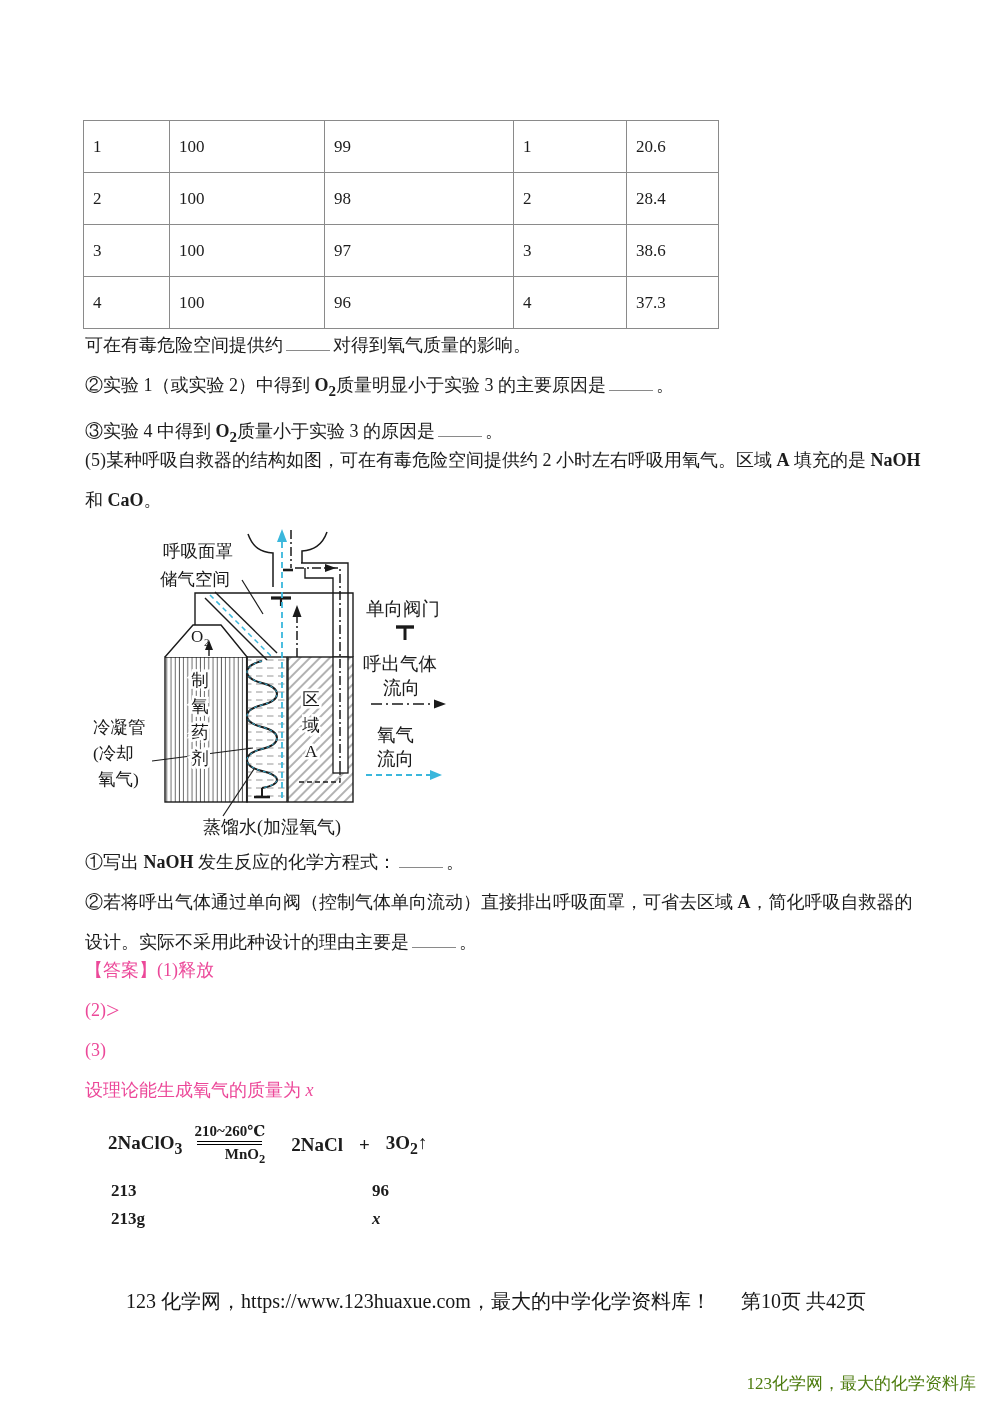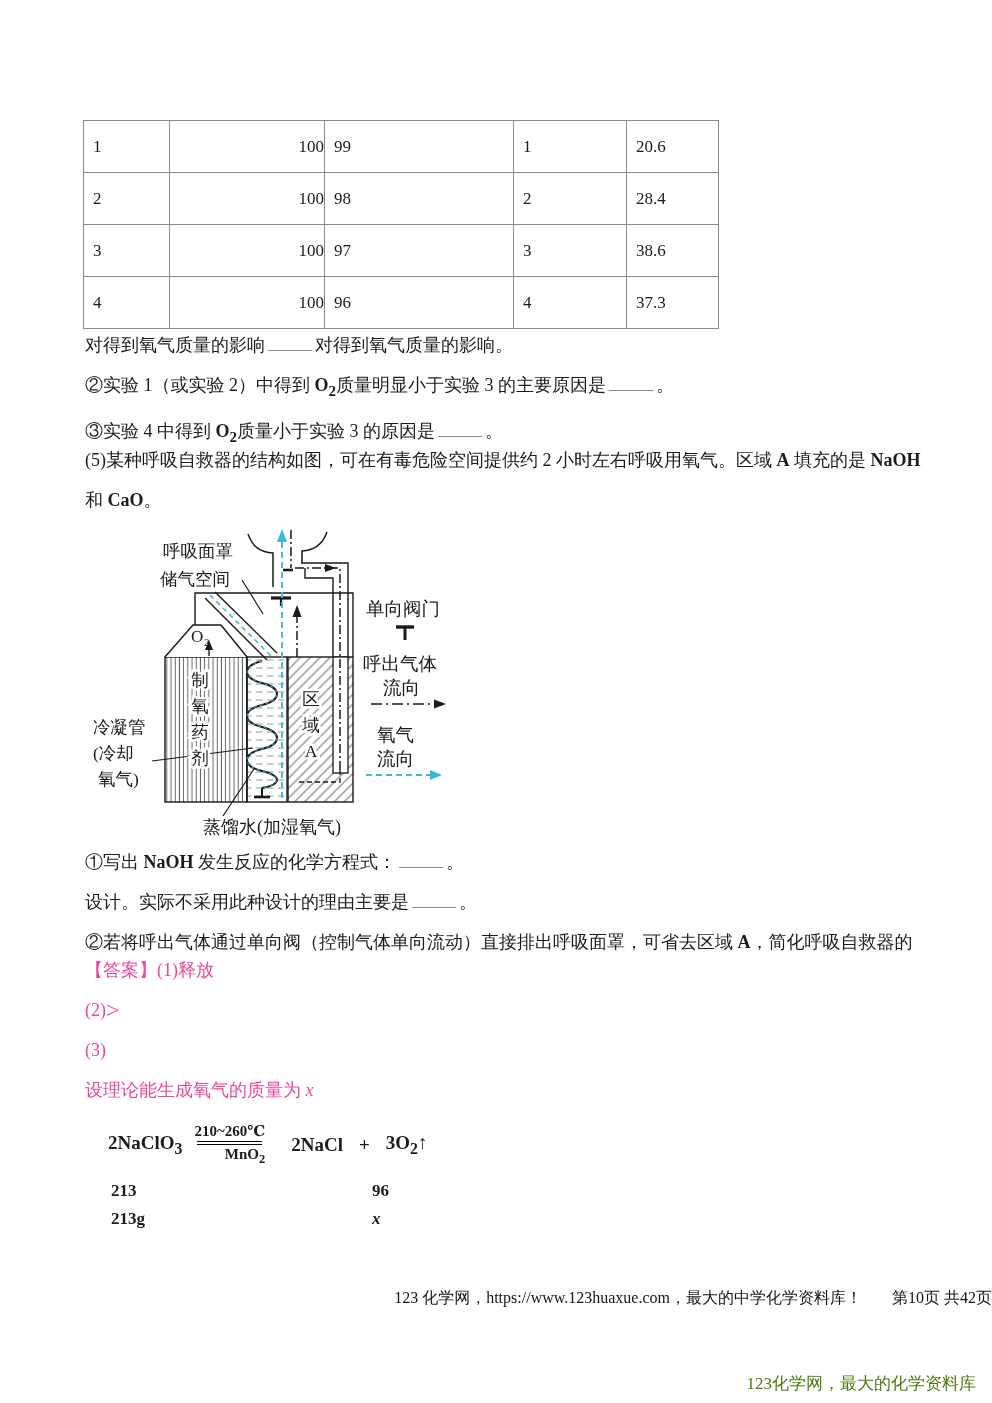--- a/index.html
+++ b/index.html
@@ -4,21 +4,21 @@
 <style>
   html,body{margin:0;padding:0;}
   body{width:992px;height:1403px;background:#ffffff;position:relative;overflow:hidden;
        font-family:"Liberation Serif","DejaVu Serif",serif;color:#1c1c1c;}
   .page{position:absolute;inset:0;}
 
   
   .tbl{position:absolute;top:120px;left:83px;border-collapse:collapse;}
   .tbl td{border:1px solid #8a8a8a;height:51px;font-size:17px;padding:0 0 0 9px;vertical-align:middle;}
   .tbl td:nth-child(1){width:76px;}
-  .tbl td:nth-child(2){width:145px;text-align:right;}
+  .tbl td:nth-child(2){width:145px;}
   .tbl td:nth-child(3){width:179px;border-left:1.6px solid #1a1a1a;}
   .tbl td:nth-child(4){width:103px;}
   .tbl td:nth-child(5){width:82px;}
   .tbl tr:last-child td{border-top:1.6px solid #1a1a1a;}
 
   .para{font-size:18px;line-height:40px;white-space:nowrap;}
   .blockA{position:absolute;top:325px;left:85px;}
   .block5{position:absolute;top:440px;left:85px;}
   .blockB{position:absolute;top:842px;left:85px;}
   .blockC{position:absolute;top:950px;left:85px;}
@@ -37,22 +37,22 @@
   .eqline{display:flex;align-items:center;margin-left:13px;}
   .frac{text-align:right;font-size:15px;margin:0 12px;}
   .frac .bar{height:2px;border-top:1.4px solid #000;border-bottom:1.4px solid #000;margin:1px 3px;}
   .eqline .sp1{margin-left:14px;}
   .eqline .plus{margin:0 16px;}
   .eqrow{position:relative;height:28px;font-size:17px;}
   .eqrow.first{margin-top:14px;}
   .eqrow .c1{position:absolute;left:16px;}
   .eqrow .c2{position:absolute;left:277px;}
 
-  .footer{position:absolute;top:1288px;left:0;width:100%;display:flex;justify-content:flex-end;gap:30px;
-          font-size:16px;color:#161616;}
+  .footer{position:absolute;top:1288px;left:0;width:100%;display:flex;justify-content:center;gap:30px;
+          font-size:20px;color:#161616;}
   .watermark{position:absolute;top:1372px;right:16px;font-size:17px;color:#4d7c0f;}
 </style>
 </head>
 <body>
 
 <div class="page">
 
   <table class="tbl">
     <tbody>
         <tr>
@@ -81,21 +81,21 @@
       <td>100</td>
       <td>96</td>
       <td>4</td>
       <td>37.3</td>
     </tr>
   </tbody>
     </table>
 
   <div class="blockA">
     <div class="para">
-      <span>对得到氧气质量的影响</span><span class="blank"></span><span>对得到氧气质量的影响。</span>
+      <span>可在有毒危险空间提供约</span><span class="blank"></span><span>对得到氧气质量的影响。</span>
     </div>
     <div class="para">
       <span>②实验 1（或实验 2）中得到 </span><b class="chem"><span>O</span><sub>2</sub></b><span>质量明显小于实验 3 的主要原因是</span><span class="blank"></span><span>。</span>
     </div>
     <div class="para">
       <span>③实验 4 中得到 </span><b class="chem"><span>O</span><sub>2</sub></b><span>质量小于实验 3 的原因是</span><span class="blank"></span><span>。</span>
     </div>
   </div>
 
   <div class="block5">
@@ -218,24 +218,24 @@
       <line x1="276" y1="255" x2="341" y2="255" stroke="#3ab7dc" stroke-width="2" stroke-dasharray="6,4"></line>
       <polygon points="352,255 340,250 340,260" fill="#3ab7dc"></polygon>
     </g>
   </svg>
 
   <div class="blockB">
     <div class="para">
       <span>①写出 </span><b class="chem">NaOH</b><span> 发生反应的化学方程式：</span><span class="blank"></span><span>。</span>
     </div>
     <div class="para">
+      <span>②若将呼出气体通过单向阀（控制气体单向流动）直接排出呼吸面罩，可省去区域 </span><b class="chem">A</b><span>，简化呼吸自救器的</span>
+    </div>
+    <div class="para">
       <span>设计。实际不采用此种设计的理由主要是</span><span class="blank"></span><span>。</span>
-    </div>
-    <div class="para">
-      <span>②若将呼出气体通过单向阀（控制气体单向流动）直接排出呼吸面罩，可省去区域 </span><b class="chem">A</b><span>，简化呼吸自救器的</span>
     </div>
   </div>
 
   <div class="blockC red">
     <div class="para">
       <span>【答案】</span><span>(1)释放</span>
     </div>
     <div class="para">
       <span>(2)</span><span class="gt">&gt;</span>
     </div>

